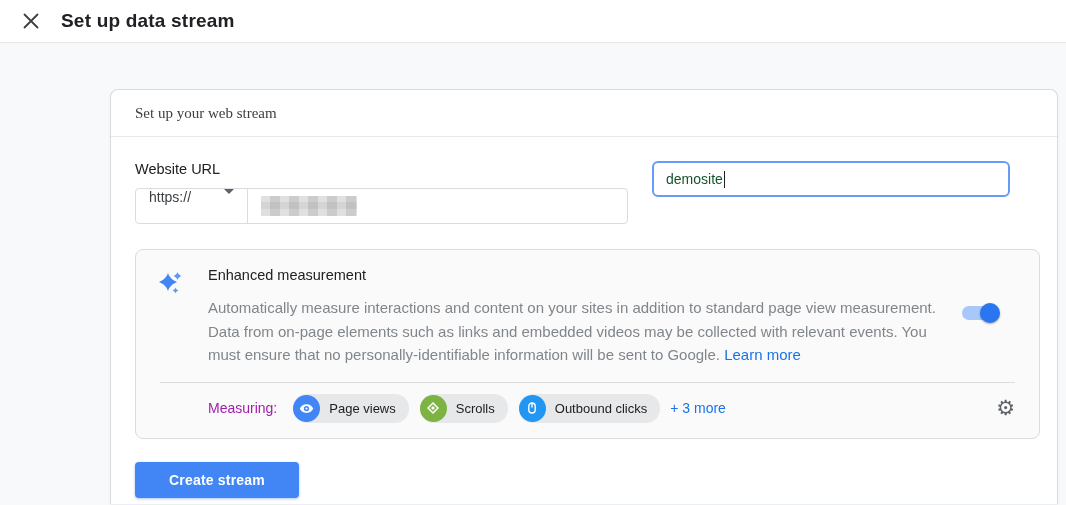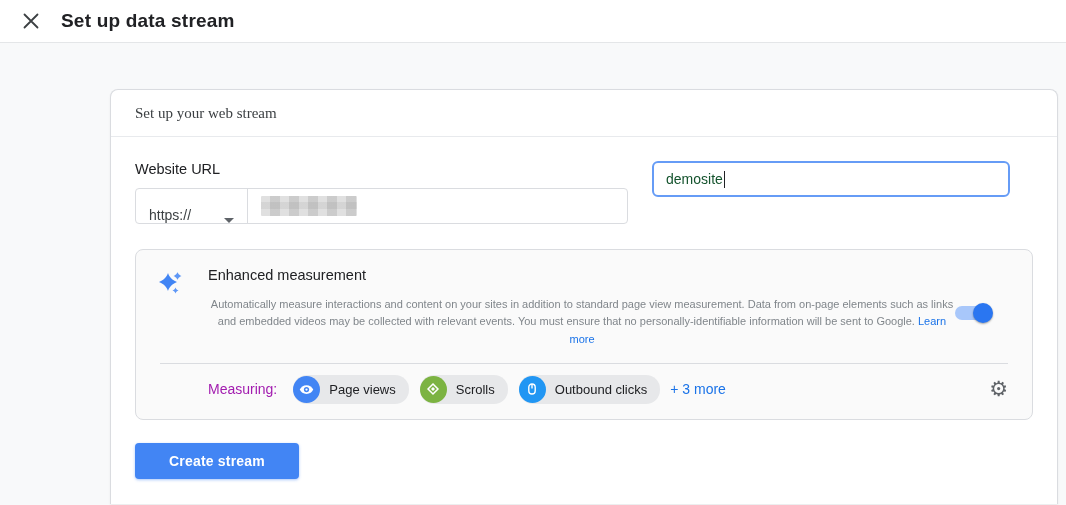--- a/index.html
+++ b/index.html
@@ -36,21 +36,21 @@
   .form-row { display:flex; padding:24px 24px 0 24px; gap:24px; }
   .field-label { font-size:14.5px; color:#202124; margin-bottom:11px; }
   .col-url { width:493px; }
   .col-name { width:358px; }
 
   .url-group {
     display:flex; height:36px; border:1px solid #dadce0; border-radius:4px;
     align-items:stretch; background:#fff;
   }
   .protocol {
-    width:112px; display:flex; align-items:flex-end; justify-content:space-between;
+    width:112px; display:flex; align-items:flex-start; justify-content:space-between;
     padding:0 13px; border-right:1px solid #dadce0; font-size:14px; color:#3c4043;
     cursor:pointer;
   }
   .caret-down {
     width:0; height:0; border-left:5px solid transparent; border-right:5px solid transparent;
     border-top:5.5px solid #5f6368;
   }
   .url-value { flex:1; display:flex; align-items:center; padding-left:13px; }
   .redacted {
     width:96px; height:20px; border-radius:1px;
@@ -63,29 +63,29 @@
 
   .name-input {
     width:100%; height:36px; border:2px solid #669cf6; border-radius:6px;
     display:flex; align-items:center; padding-left:12px; font-size:14px; color:#14532d;
     background:#fff;
   }
   .text-cursor { display:inline-block; width:1px; height:17px; background:#202124; margin-left:1px; }
 
   
   .em-box {
-    margin:25px 24px 0 24px; border:1px solid #dadce0; border-radius:8px;
+    margin:25px 17px 0 24px; border:1px solid #dadce0; border-radius:8px;
     background:#fafafa; position:relative;
   }
   .em-top { display:flex; padding:17px 24px 0 22px; }
   .em-icon-col { width:50px; padding-top:3px; }
   .em-content { flex:1; }
   .em-title { font-size:14.5px; color:#202124; margin-bottom:13px; }
   .em-desc {
-    font-size:11px; line-height:1.57; color:#80868b; max-width:748px;text-align:center;
+    font-size:15px; line-height:1.57; color:#80868b; max-width:748px;
   }
   .link { color:#1a73e8; cursor:pointer; text-decoration:none; }
 
   .toggle {
     position:absolute; right:42px; top:56px; width:35px; height:14px;
     border-radius:8px; background:#a8c7fa; cursor:pointer;
   }
   .toggle-knob {
     position:absolute; right:-3px; top:-3px; width:20px; height:20px; border-radius:50%;
     background:#2a76f1; box-shadow:0 1px 2px rgba(0,0,0,.35);

